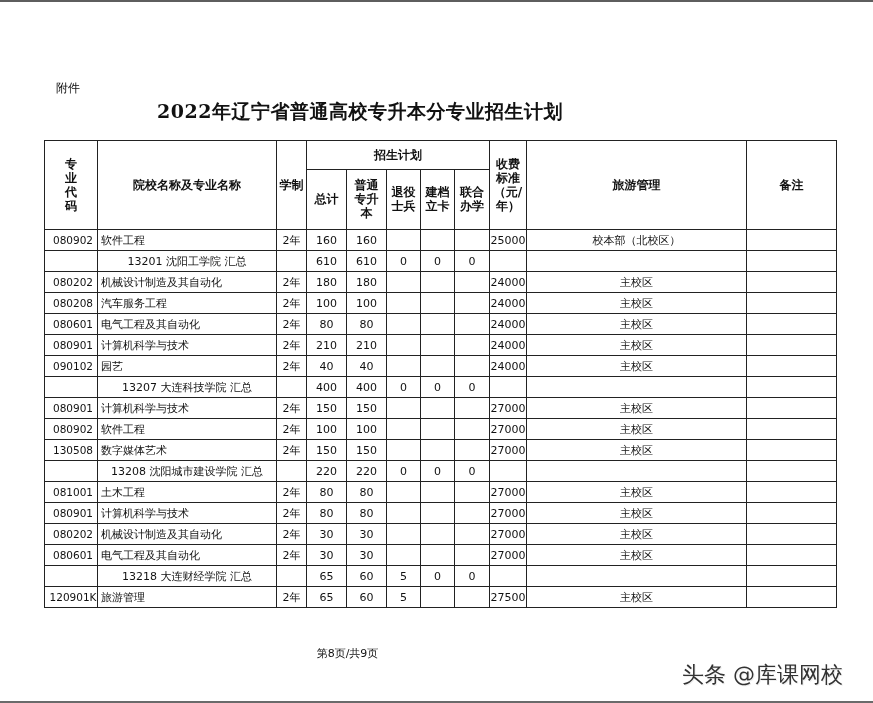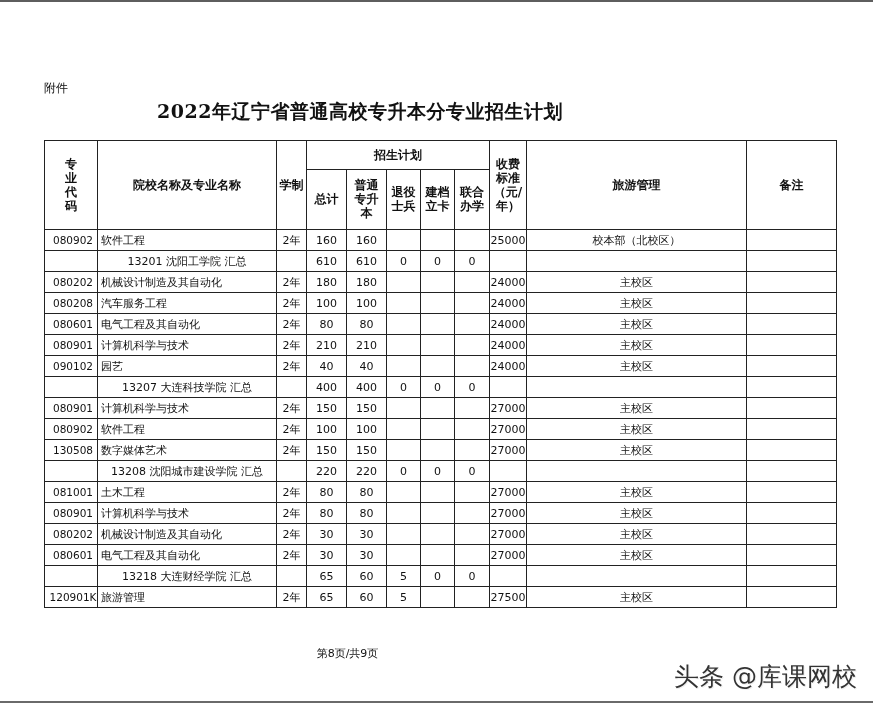--- a/index.html
+++ b/index.html
@@ -3,42 +3,42 @@
 <meta charset="utf-8">
 <style>
   html, body { margin: 0; padding: 0; }
   body {
     width: 873px; height: 703px; overflow: hidden; position: relative;
     background: #ffffff; color: #111;
     font-family: "DejaVu Sans", sans-serif;
   }
   .topbar { position: absolute; left: 0; top: 0; width: 873px; height: 2px; background: #5e5e5e; }
   .bottombar { position: absolute; left: 0; bottom: 0; width: 873px; height: 2px; background: #6a6a6a; }
-  .attachment { position: absolute; left: 44px; top: 80px; font-size: 12px; }
+  .attachment { position: absolute; left: 56px; top: 80px; font-size: 12px; }
   .title {
     position: absolute; left: 0; top: 99px; width: 720px; text-align: center;
     font-family: "DejaVu Serif", serif; font-weight: bold; font-size: 19px; letter-spacing: 0.5px;
   }
   table.plan {
     position: absolute; left: 44px; top: 140px;
     border-collapse: collapse; table-layout: fixed;
     font-size: 11px;
   }
   table.plan td, table.plan th {
     border: 1px solid #222; padding: 0; text-align: center; vertical-align: middle;
     overflow: hidden; white-space: nowrap; font-weight: normal;
   }
   table.plan th { font-weight: bold; font-size: 12px; line-height: 14px; white-space: normal; }
   table.plan tr.data td { height: 20px; }
   td.name { text-align: left !important; padding-left: 3px !important; }
   td.code { text-align: center; padding-left: 4px !important; font-size: 10.5px; }
   tr.summary td.sumname { text-align: center; }
   .pageno { position: absolute; left: 0; width: 695px; top: 646px; text-align: center; font-size: 11px; }
   .watermark {
-    position: absolute; right: 16px; top: 660px; font-size: 25px; color: #333;
+    position: absolute; right: 30px; top: 660px; font-size: 22px; color: #333;
     text-shadow: 0 0 1px #fff, 1px 1px 0 #eee;
   }
 </style>
 </head>
 <body>
 
 <div class="topbar"></div>
 
 <div class="attachment">附件</div>
 <div class="title">2022年辽宁省普通高校专升本分专业招生计划</div>

